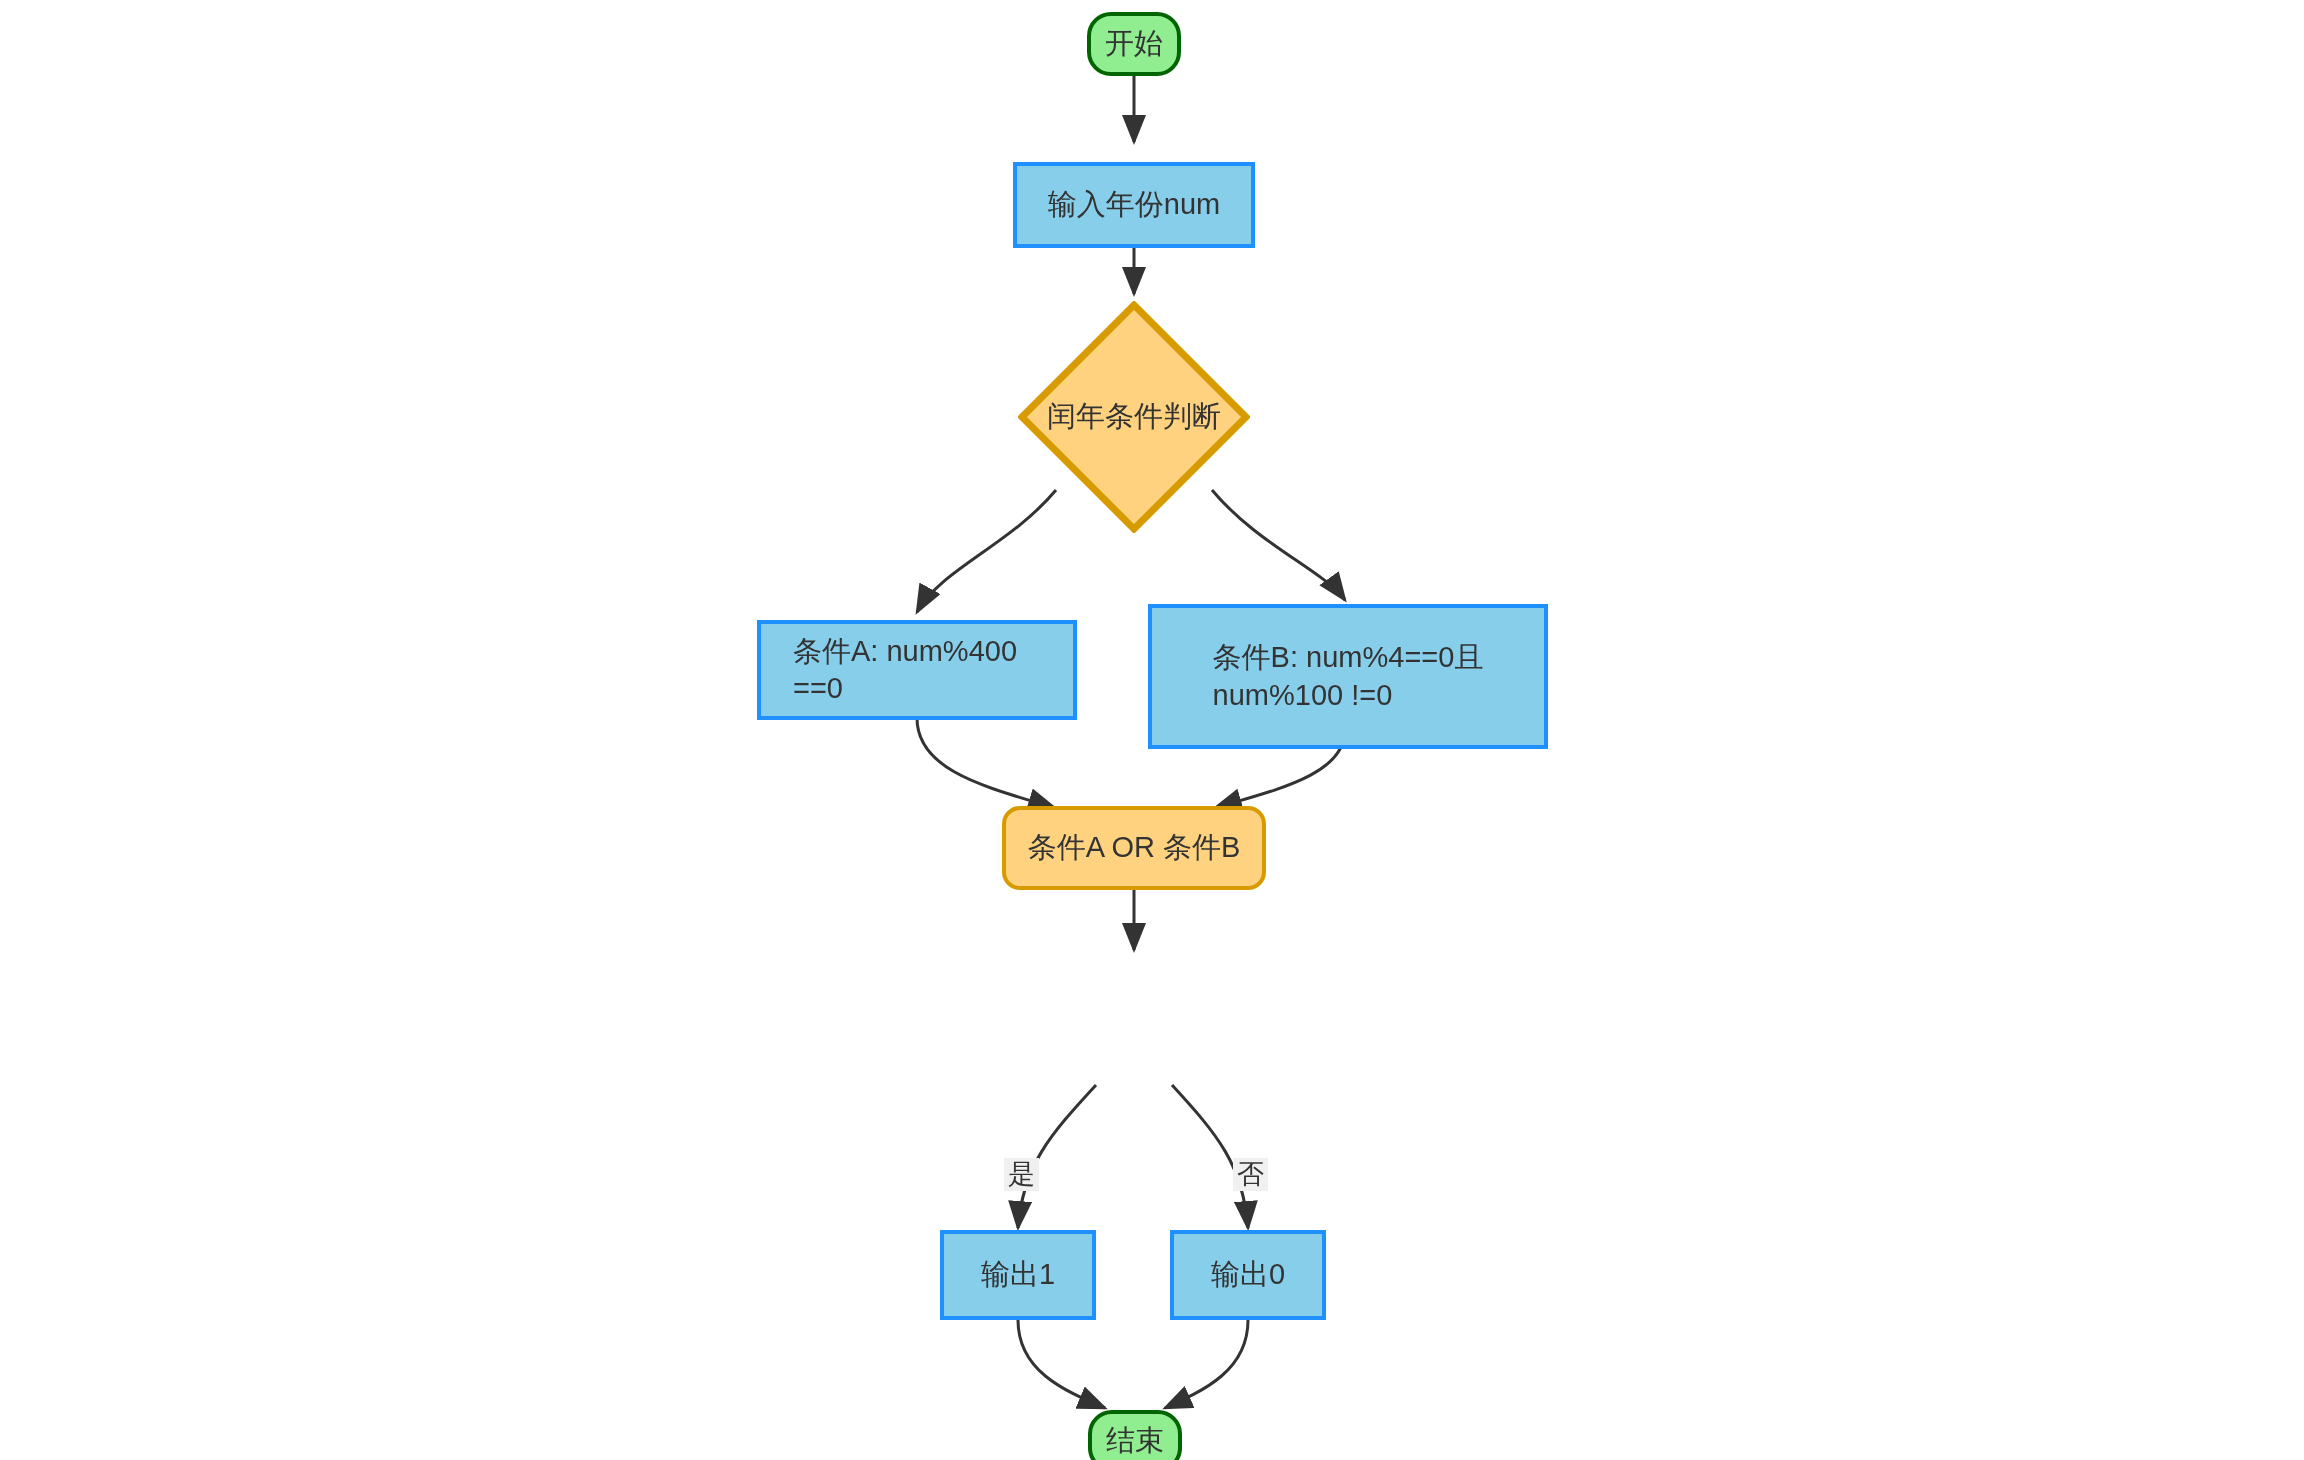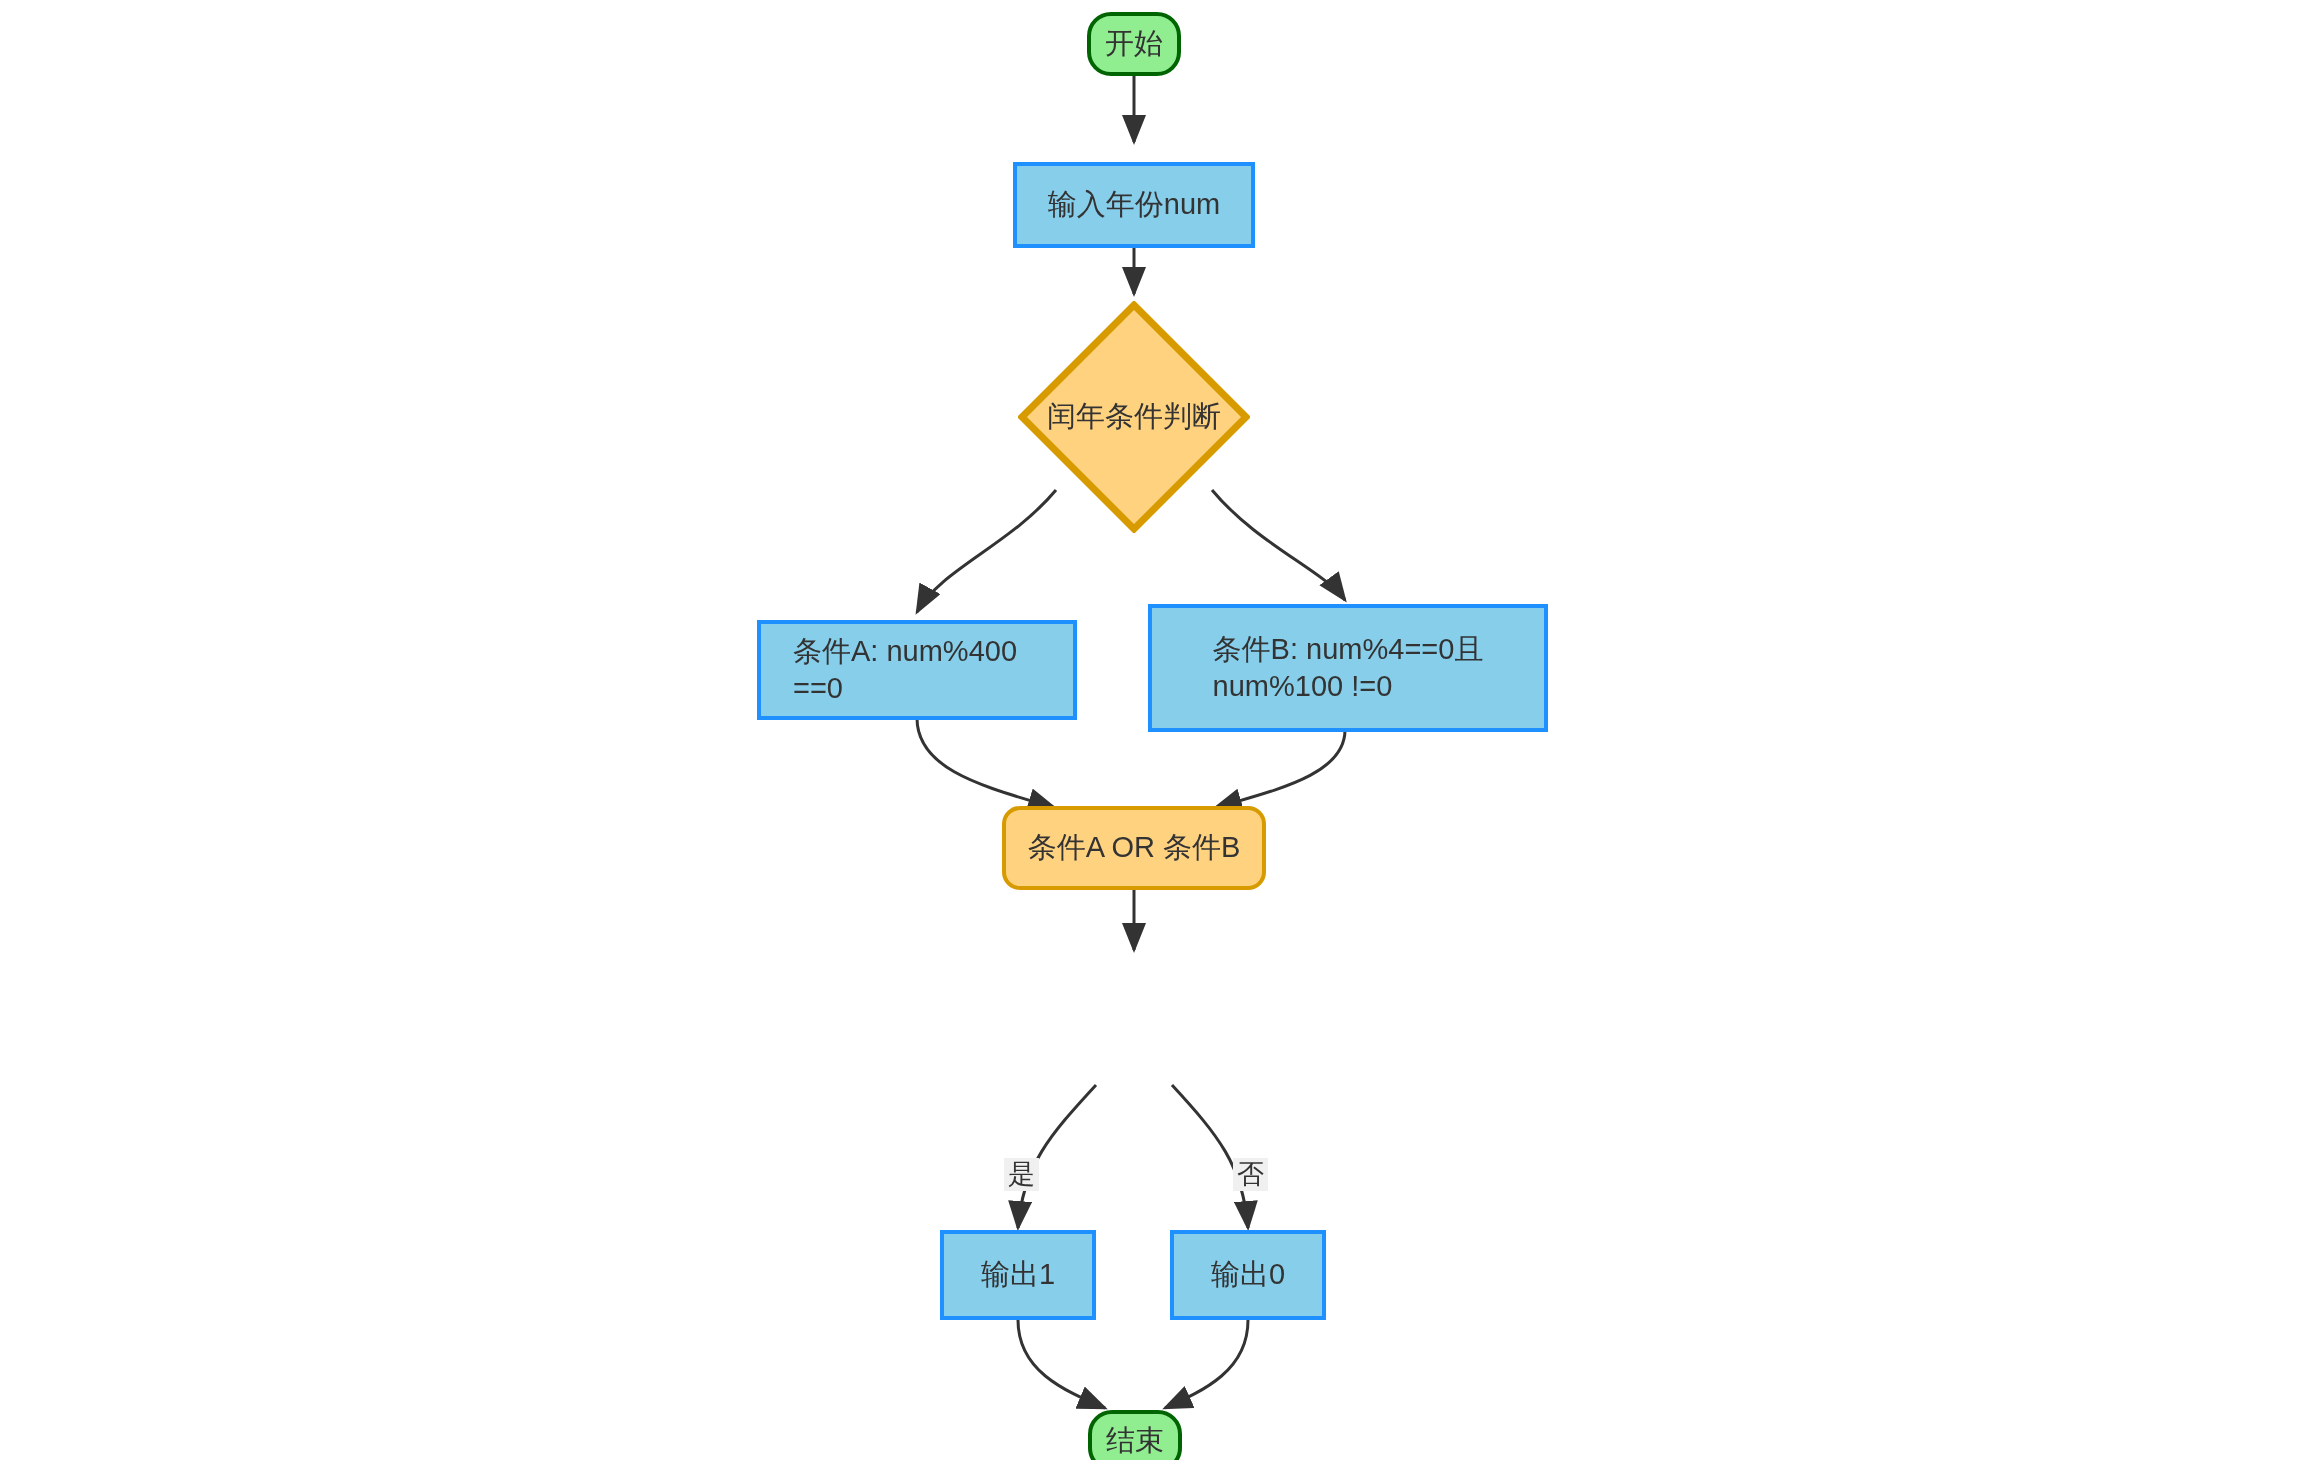--- a/index.html
+++ b/index.html
@@ -124,21 +124,21 @@
     <svg class="decision-shape" viewBox="0 0 232 232" preserveAspectRatio="none" xmlns="http://www.w3.org/2000/svg">
       <polygon points="116,4 228,116 116,228 4,116" fill="#FFD280" stroke="#D79B00" stroke-width="7"></polygon>
     </svg>
     <span class="decision-label">闰年条件判断</span>
   </div>
 
   <div class="node node-process" style="left:757px; top:620px; width:320px; height:100px;padding-left:32px;">
     <span>条件A: num%400 ==0</span>
   </div>
 
-  <div class="node node-process" style="left:1148px; top:604px; width:400px; height:128px;">
+  <div class="node node-process" style="left:1148px; top:604px; width:400px; height:145px;">
     <span>条件B: num%4==0且
 num%100 !=0</span>
   </div>
 
   <div class="node node-orange-box" style="left:1002px; top:806px; width:264px; height:84px;border-radius:18px;">
     <span>条件A OR 条件B</span>
   </div>
 
 
   <div class="edge-label" style="left:1004px; top:1158px;">

